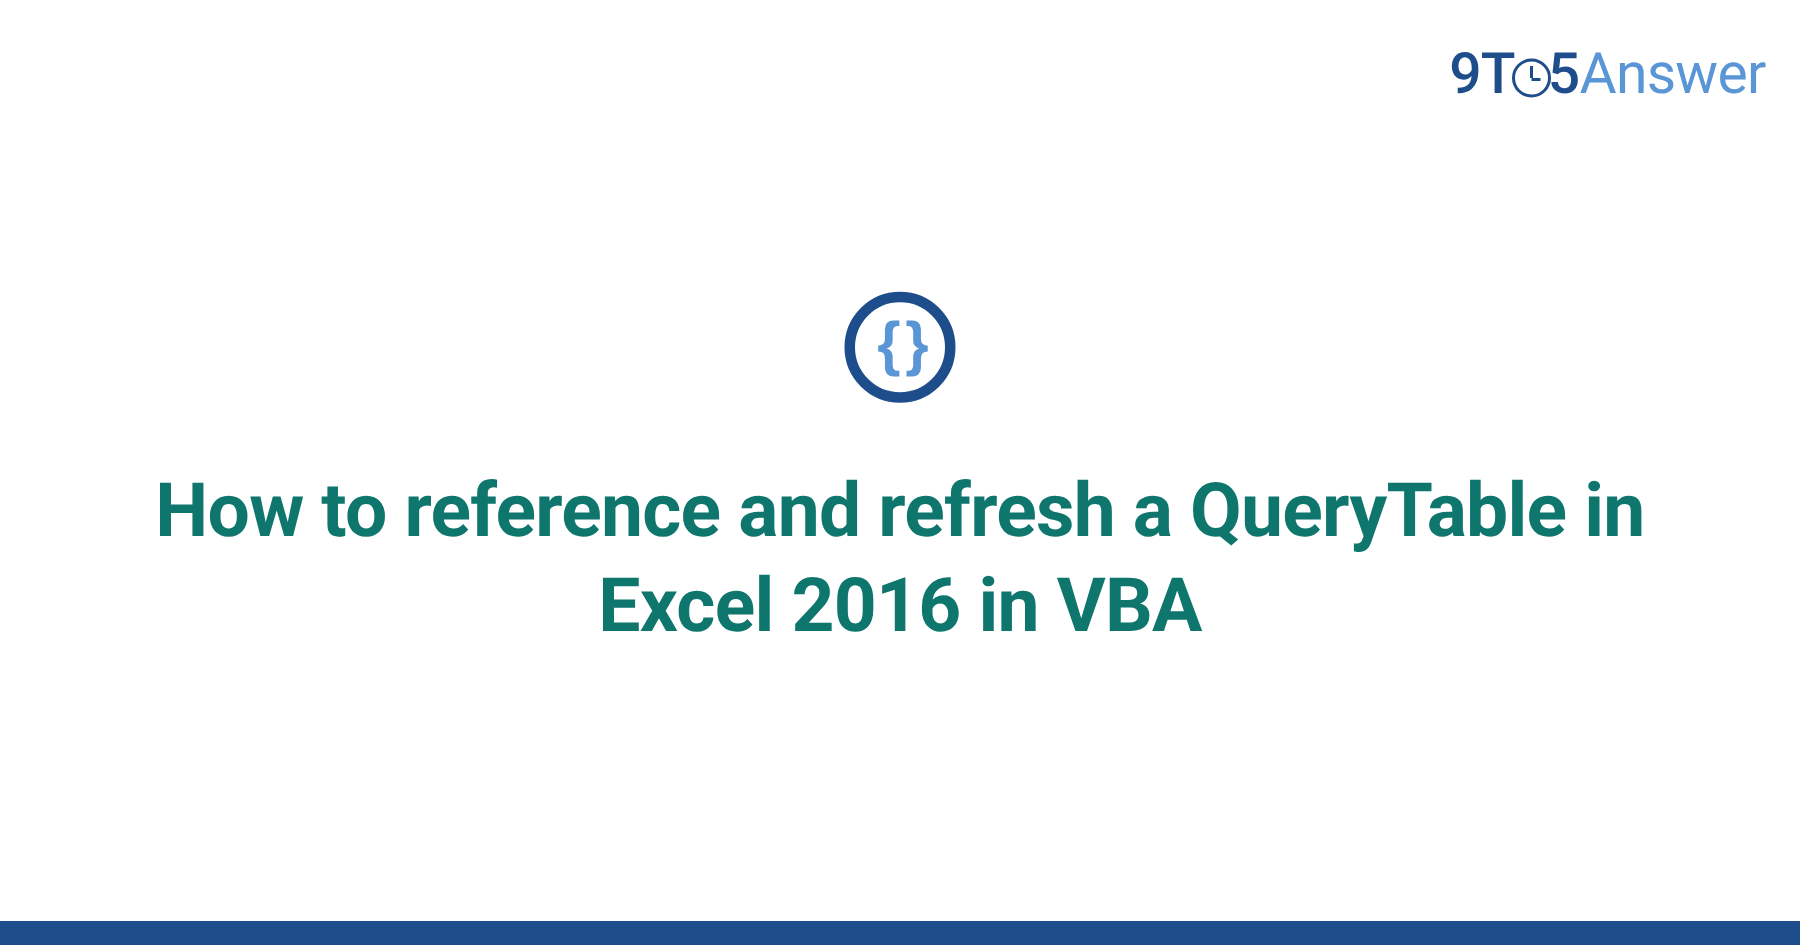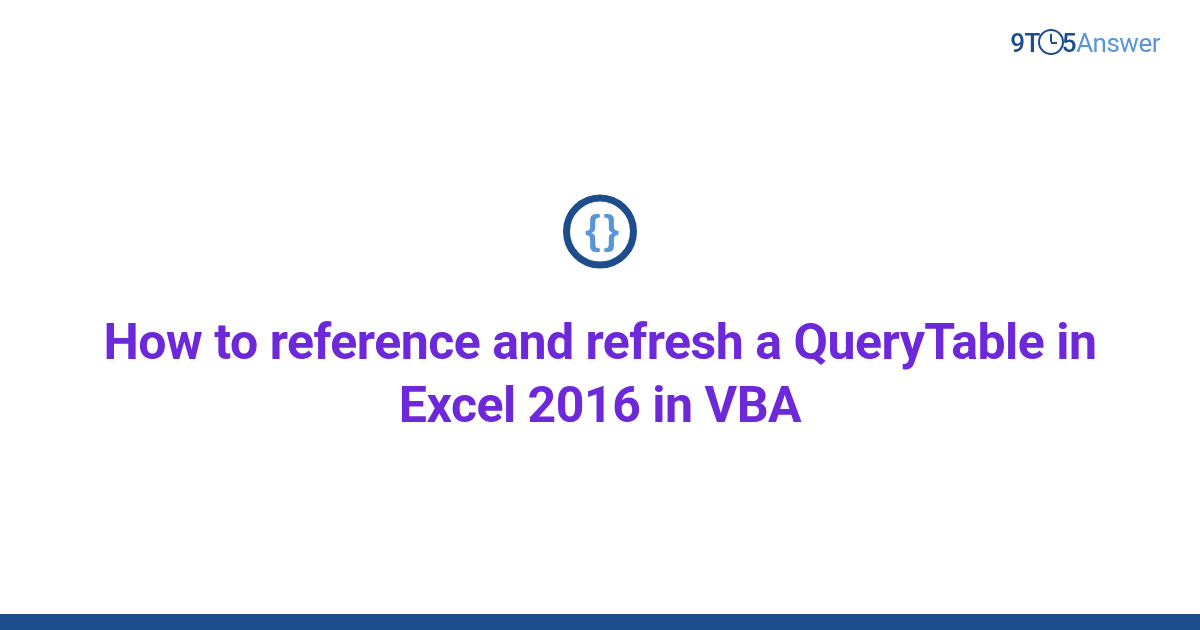--- a/index.html
+++ b/index.html
@@ -11,22 +11,22 @@
       width: 1200px;
       height: 630px;
       background: #ffffff;
       font-family: -apple-system, BlinkMacSystemFont, "Segoe UI", Roboto, Helvetica, Arial, sans-serif;
       position: relative;
       overflow: hidden;
     }
     .header-logo {
       position: absolute;
       top: 28px;
-      right: 40px;
-      font-size: 26px;
+      right: 23px;
+      font-size: 38px;
       font-weight: 400;
       letter-spacing: -0.5px;
     }
     .logo-9t {
       color: #1e4d8c;
       font-weight: 500;
     }
     .logo-clock {
       display: inline-flex;
       align-items: center;
@@ -90,21 +90,21 @@
       font-size: 40px;
       font-weight: 700;
       font-family: "Segoe UI", Arial, sans-serif;
       letter-spacing: -4px;
       line-height: 1;
       margin-top: -4px;
     }
     .title {
       font-size: 50px;
       font-weight: 700;
-      color: #6d28d9;
+      color: #0f766e;
       line-height: 1.25;
       letter-spacing: -0.5px;
     }
     .bottom-bar {
       position: absolute;
       bottom: 0;
       left: 0;
       width: 100%;
       height: 16px;
       background: #1e4d8c;

